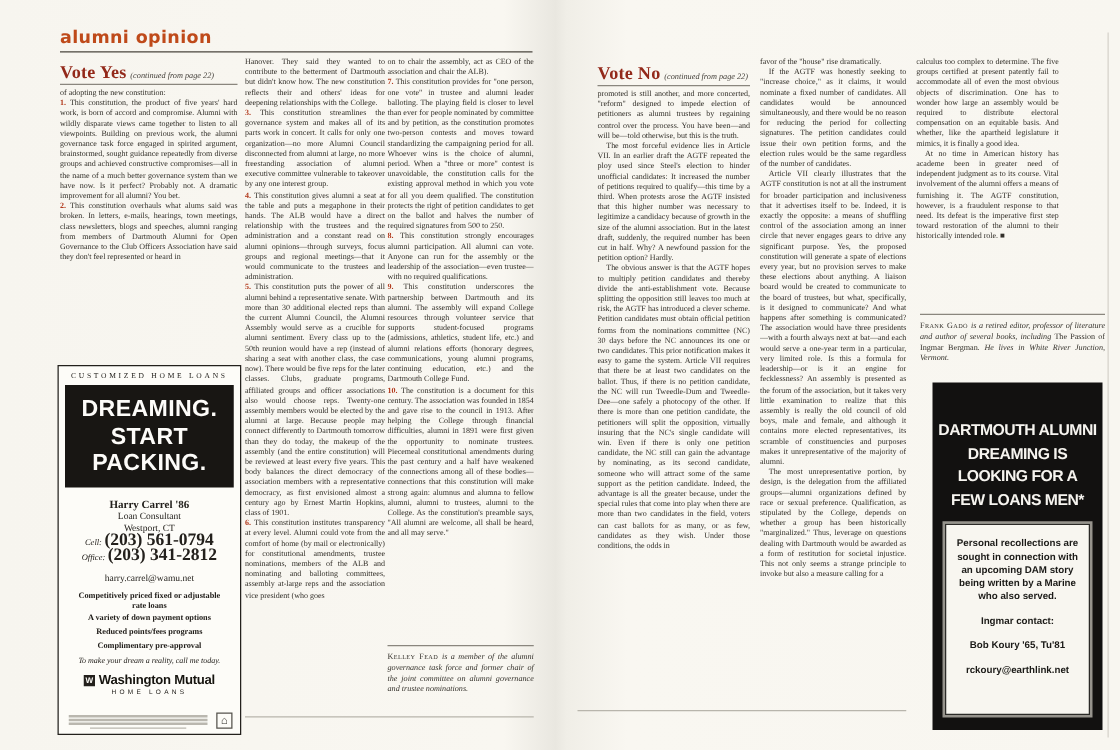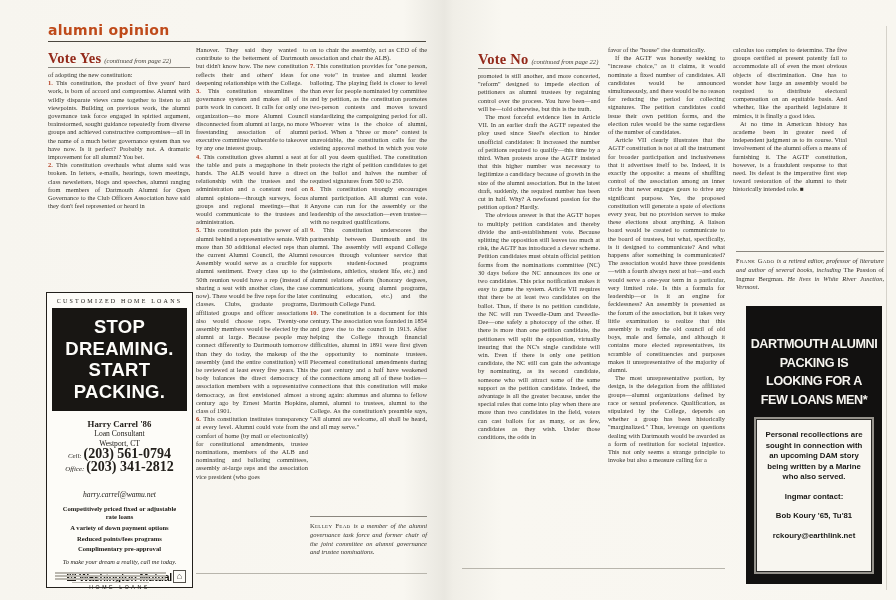--- a/index.html
+++ b/index.html
@@ -33,21 +33,21 @@
     border:1px solid #23201c;box-sizing:border-box;}
   .kicker{text-align:center;font-size:6px;letter-spacing:2.2px;padding:5px 0 4px;color:#1d1b17;white-space:nowrap;overflow:hidden;}
   .stop-box{margin:0 5px;background:#181613;color:#fdfcf9;text-align:center;padding:8px 0 9px;}
   .stop-box div{font-family:"Liberation Sans",sans-serif;font-weight:bold;font-size:18.5px;line-height:21.5px;letter-spacing:.3px;}
   .wamu-contact{text-align:center;margin-top:8px;color:#23201c;}
   .w-name{font-weight:bold;font-size:8.8px;}
   .w-line{font-size:7.6px;line-height:10px;}
   .phone-row{font-size:8px;line-height:10.5px;}
   .phone-label{font-style:italic;font-size:6.8px;}
   .phone-num{font-weight:bold;font-size:14px;}
-  .w-email{margin-top:16px;font-size:7.6px;font-style:italic;}
+  .w-email{margin-top:5px;font-size:7.6px;}
   .benefits{margin-top:6px;}
   .benefits div{font-weight:bold;font-size:6.6px;line-height:8.2px;margin:2.5px 10px 0;text-align:center;color:#23201c;}
   .tagline{font-style:italic;font-size:6.4px;margin-top:4px;text-align:center;color:#23201c;}
   .brand-row{margin-top:6px;display:flex;align-items:center;justify-content:center;gap:3px;}
   .brand-mark{width:9px;height:9px;background:#23201c;color:#fdfcf8;font-family:"Liberation Sans",sans-serif;
     font-weight:bold;font-size:6.5px;line-height:9px;text-align:center;}
   .brand-name{font-family:"Liberation Sans",sans-serif;font-weight:bold;font-size:10.5px;color:#16140f;letter-spacing:-.2px;}
   .brand-sub{text-align:center;font-family:"Liberation Sans",sans-serif;font-size:5.2px;letter-spacing:2.6px;margin-top:1px;color:#23201c;}
   .fineprint{position:absolute;bottom:4px;left:8px;right:26px;}
   .fineprint i{display:block;height:1.5px;background:#bab7af;margin-top:1.6px;}
@@ -100,21 +100,20 @@
     </div>
 
   <div class="rule light" style="left:310px;top:516px;width:117px;"></div>
   <div class="byline" style="left:310px;top:522px;width:117px;"><span class="seg-sc">Kelley Fead </span><span class="seg-i">is a member of the alumni governance task force and former chair of the joint committee on alumni governance and trustee nominations.</span></div>
 
   <div class="rule faint" style="left:196px;top:573px;width:231px;"></div>
 
   <div class="wamu">
     <div class="kicker">CUSTOMIZED HOME LOANS</div>
     <div class="stop-box">
-        <div>STOP</div>
         <div>DREAMING.</div>
         <div>START</div>
         <div>PACKING.</div>
       </div>
     <div class="wamu-contact">
       <div class="w-name">Harry Carrel '86</div>
       <div class="w-line">Loan Consultant</div>
       <div class="w-line">Westport, CT</div>
       <div class="phone-row">
         <span class="phone-label">Cell:</span>
@@ -170,21 +169,21 @@
 
   <div class="rule light" style="left:736px;top:251px;width:148px;"></div>
   <div class="byline" style="left:736px;top:257px;width:148px;"><span class="seg-sc">Frank Gado </span><span class="seg-i">is a retired editor, professor of literature and author of several books, including </span><span class="">The Passion of Ingmar Bergman</span><span class="seg-i">. He lives in White River Junction, Vermont.</span></div>
 
   <div class="rule faint" style="left:462px;top:568px;width:263px;"></div>
   <div class="edge" style="left:886px;top:26px;height:564px;"></div>
 
   <div class="dam">
     <div class="dam-head">
         <div>DARTMOUTH ALUMNI</div>
-        <div>PACKING IS</div>
+        <div>DREAMING IS</div>
         <div>LOOKING FOR A</div>
         <div>FEW LOANS MEN*</div>
       </div>
     <div class="dam-inner">
       <div>
           <div>Personal recollections are sought in connection with an upcoming DAM story being written by a Marine who also served.</div>
         </div>
       <div class="dam-contact">Ingmar contact:</div>
       <div class="dam-contact">Bob Koury '65, Tu'81</div>
       <div class="dam-contact">rckoury@earthlink.net</div>

